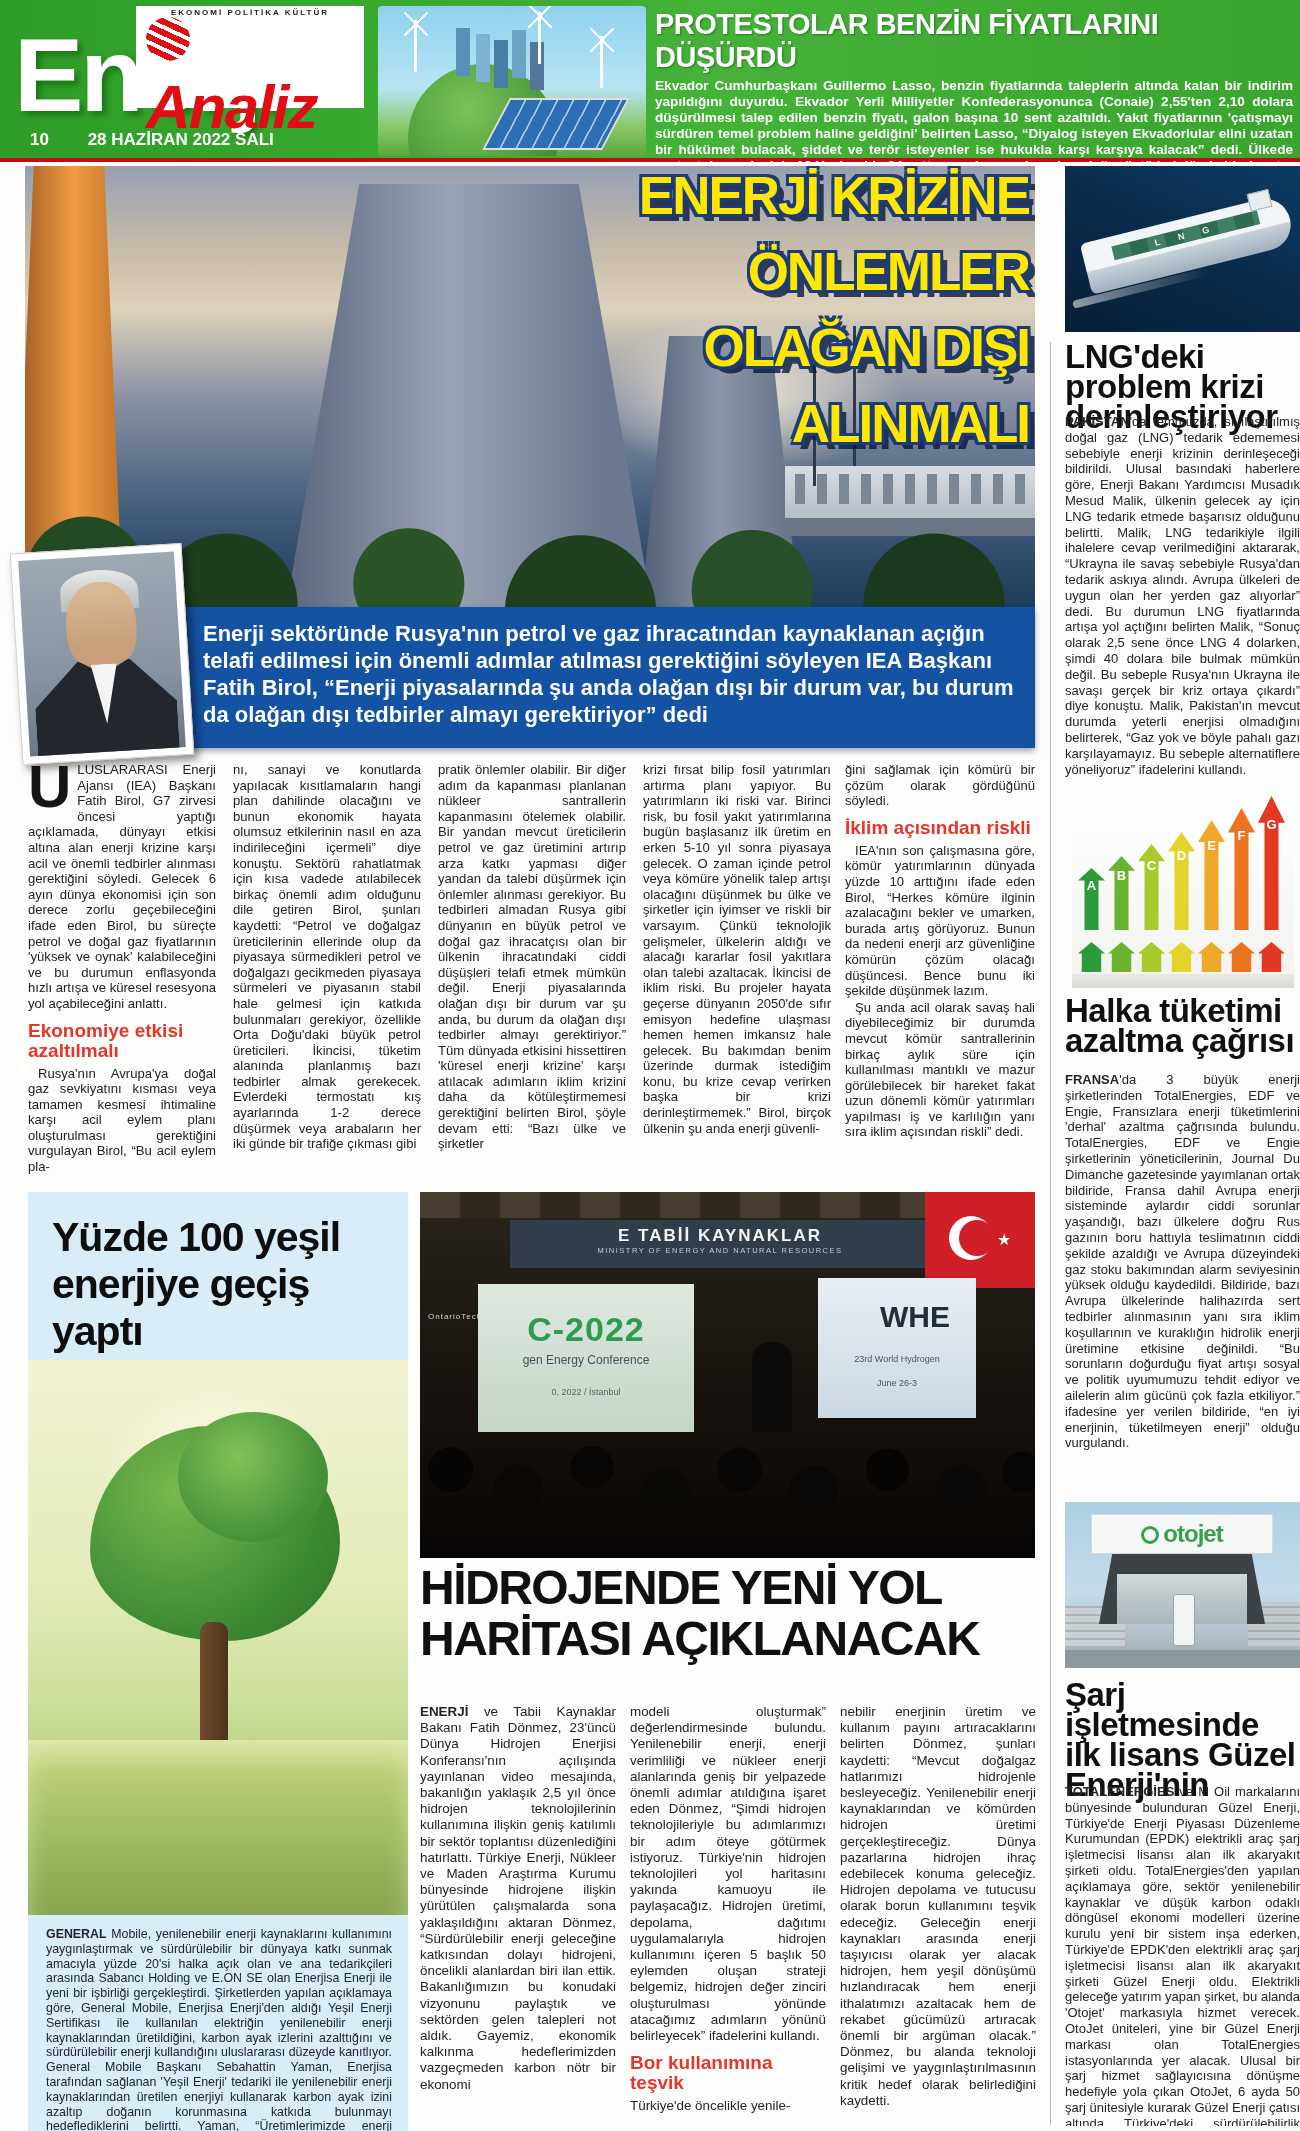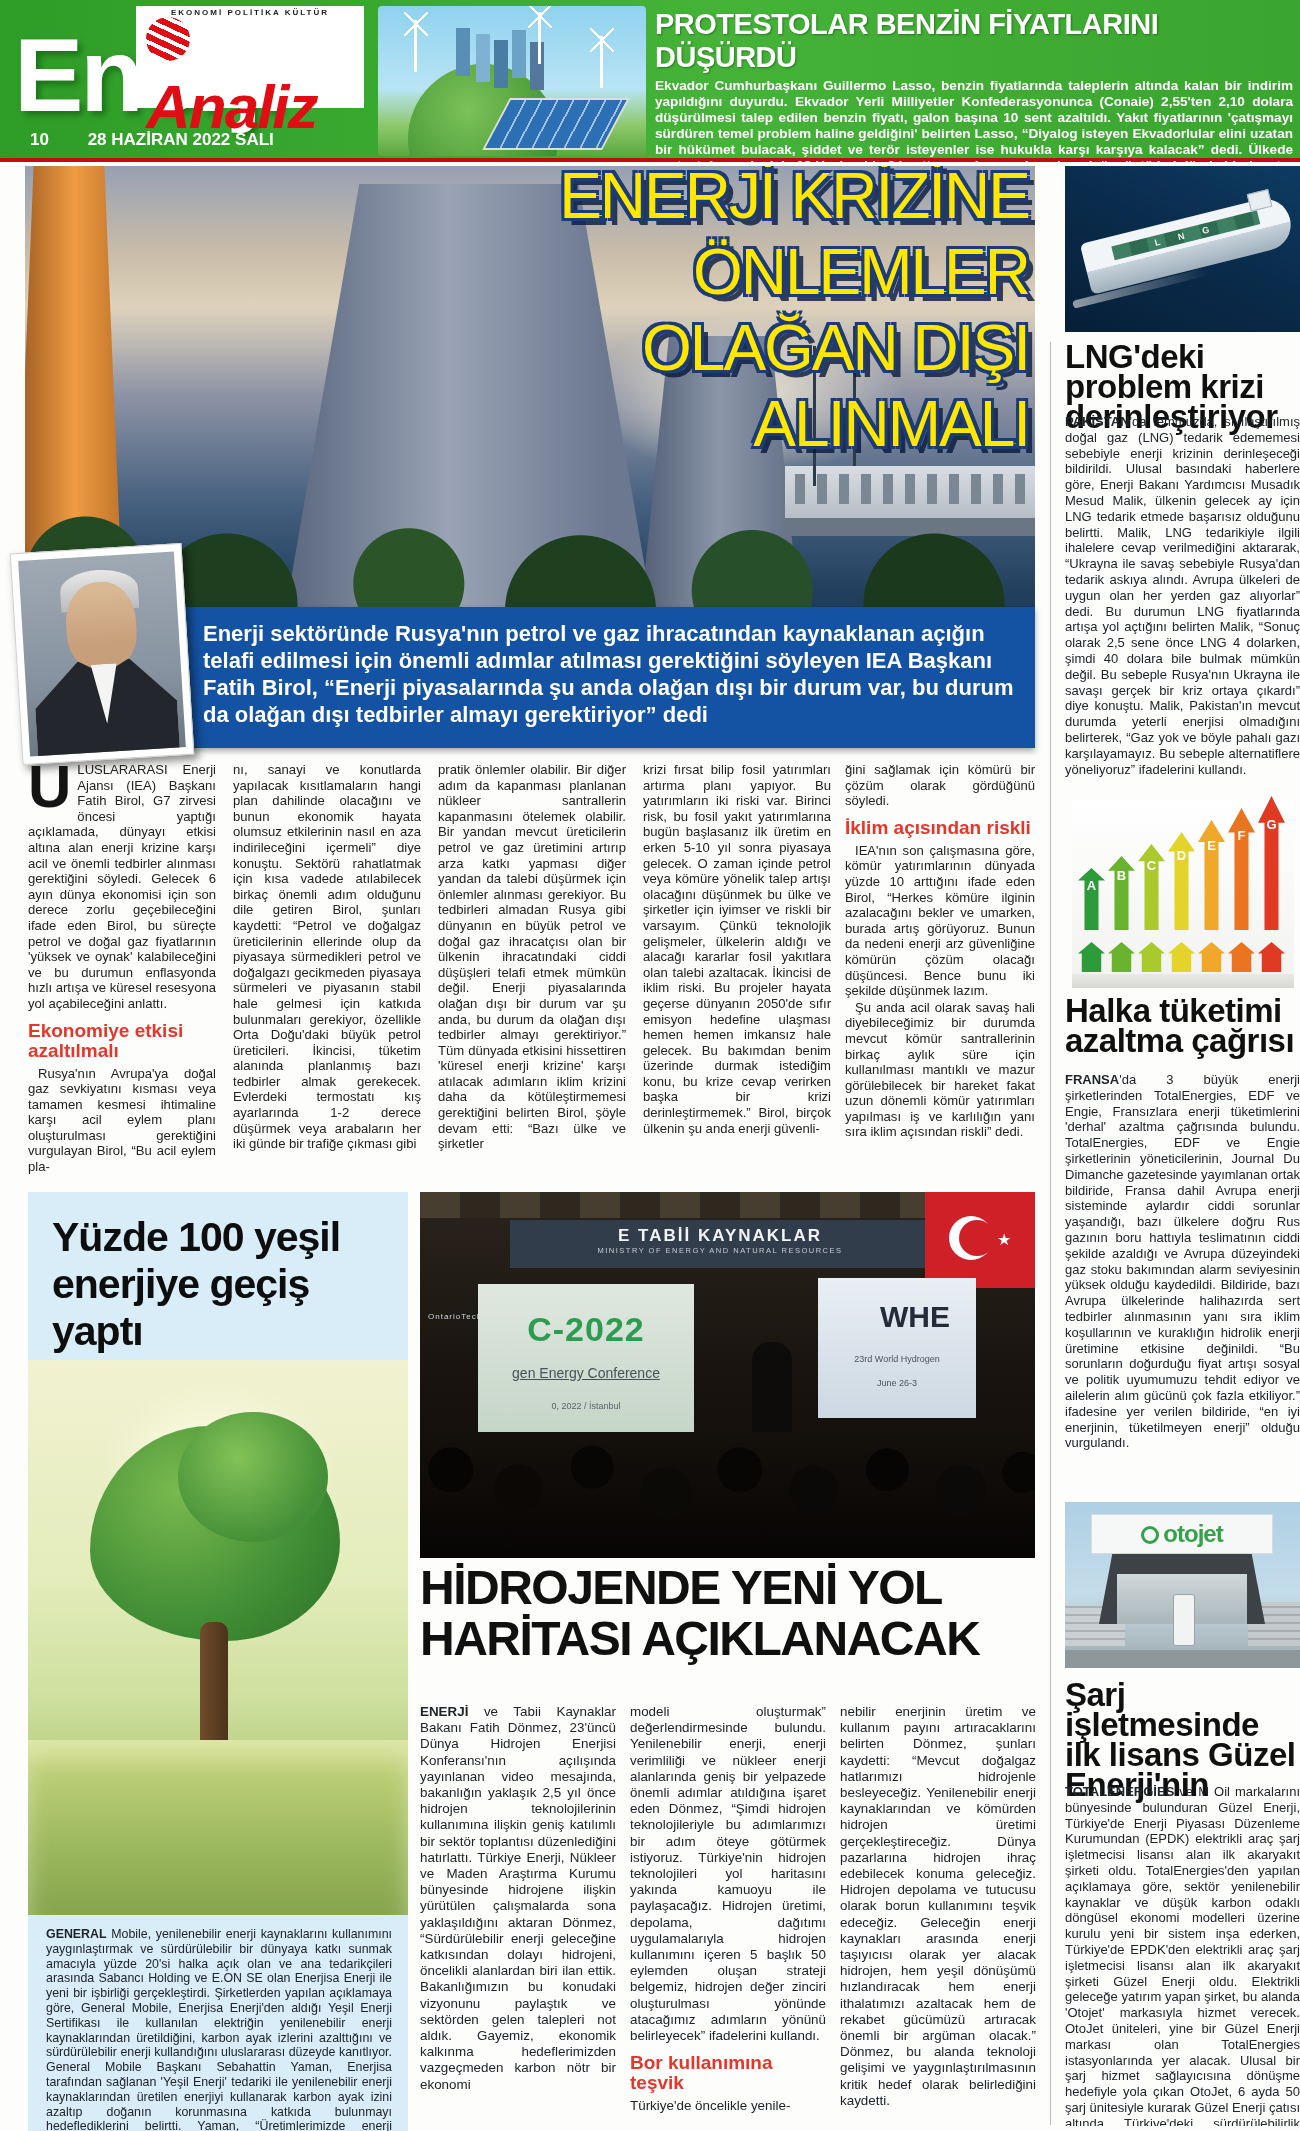--- a/index.html
+++ b/index.html
@@ -60,21 +60,21 @@
       radial-gradient(circle at 20% 80%, #1d3e1f 0 70px, transparent 71px),
       radial-gradient(circle at 38% 65%, #2b5428 0 55px, transparent 56px),
       radial-gradient(circle at 55% 85%, #1e401f 0 75px, transparent 76px),
       radial-gradient(circle at 72% 70%, #27502a 0 60px, transparent 61px),
       radial-gradient(circle at 90% 80%, #1b3a1d 0 70px, transparent 71px); }
   .water-band { position:absolute; left:0; top:442px; width:1010px; height:103px;
     background:linear-gradient(180deg,#1f3c55,#12293e); }
   .water-band:before { content:""; position:absolute; left:120px; top:28px; width:760px; height:6px;
     background:linear-gradient(90deg,transparent,rgba(210,220,230,.35),transparent); }
   .lead-headline { position:absolute; right:6px; top:-8px; text-align:right;
-    font-size:64px; line-height:76px; font-weight:400; letter-spacing:-2px; color:#ffe700;
+    font-size:53px; line-height:76px; font-weight:700; letter-spacing:-2px; color:#ffe700;
     text-shadow:-3px -3px 0 #1b3c77,3px -3px 0 #1b3c77,-3px 3px 0 #1b3c77,3px 3px 0 #1b3c77,7px 7px 0 rgba(8,24,60,.8); }
 
   
   .deck { position:absolute; left:185px; top:607px; width:850px; height:141px; background:#1452a3;
     color:#fff; font-weight:700; font-size:22px; line-height:27px; padding:13px 18px; text-align:left;
     box-shadow:0 3px 6px rgba(0,0,0,.35); }
   .portrait { position:absolute; left:16px; top:548px; width:172px; height:212px; background:#fff;
     border:1px solid #cfcfcf; box-shadow:4px 5px 9px rgba(0,0,0,.45); transform:rotate(-3.5deg); padding:7px; }
   .portrait-inner { position:relative; width:100%; height:100%; overflow:hidden;
     background:linear-gradient(180deg,#9fa9b4 0%,#8793a0 60%,#6d7884 100%); }
@@ -125,21 +125,21 @@
     color:#f2f4f6; text-align:center; padding-top:6px; }
   .conf-banner .b1 { font-size:17px; font-weight:800; letter-spacing:2px; }
   .conf-banner .b2 { font-size:7.5px; letter-spacing:1.5px; color:#c5ccd4; }
   .conf-flag { position:absolute; right:0; top:0; width:110px; height:96px; background:#cf2027; }
   .conf-flag .cres { position:absolute; left:24px; top:24px; width:44px; height:44px; border-radius:50%; background:#fff; }
   .conf-flag .cres:before { content:""; position:absolute; left:10px; top:4px; width:36px; height:36px; border-radius:50%; background:#cf2027; }
   .conf-flag .star { position:absolute; left:72px; top:38px; color:#fff; font-size:16px; }
   .screen-left { position:absolute; left:58px; top:92px; width:216px; height:158px;
     background:linear-gradient(180deg,#dfe8df,#c3d4c6); text-align:center; padding-top:26px; }
   .screen-left .t { font-size:34px; font-weight:800; color:#2f9b50; letter-spacing:1px; }
-  .screen-left .s { font-size:14px; color:#47505a; margin-top:16px;text-decoration:underline; }
+  .screen-left .s { font-size:12px; color:#47505a; margin-top:4px; }
   .screen-left .n { font-size:9px; color:#5a636d; margin-top:20px; }
   .screen-right { position:absolute; left:398px; top:86px; width:158px; height:140px;
     background:linear-gradient(180deg,#e8eef4,#ccd8e2); text-align:center; padding-top:22px; }
   .screen-right .t { font-size:30px; font-weight:800; color:#232d3a;padding-left:36px; }
   .screen-right .s { font-size:9px; color:#4a5560; margin-top:20px; }
   .screen-right .n { font-size:9px; color:#4a5560; margin-top:14px; }
   .conf-side-label { position:absolute; left:8px; top:120px; font-size:8px; color:#cfd6dd; letter-spacing:1px; }
   .conf-speaker { position:absolute; left:332px; top:150px; width:40px; height:92px; background:#0e0c0a;
     border-radius:18px 18px 0 0; }
   .conf-crowd { position:absolute; left:0; bottom:0; width:615px; height:126px;

